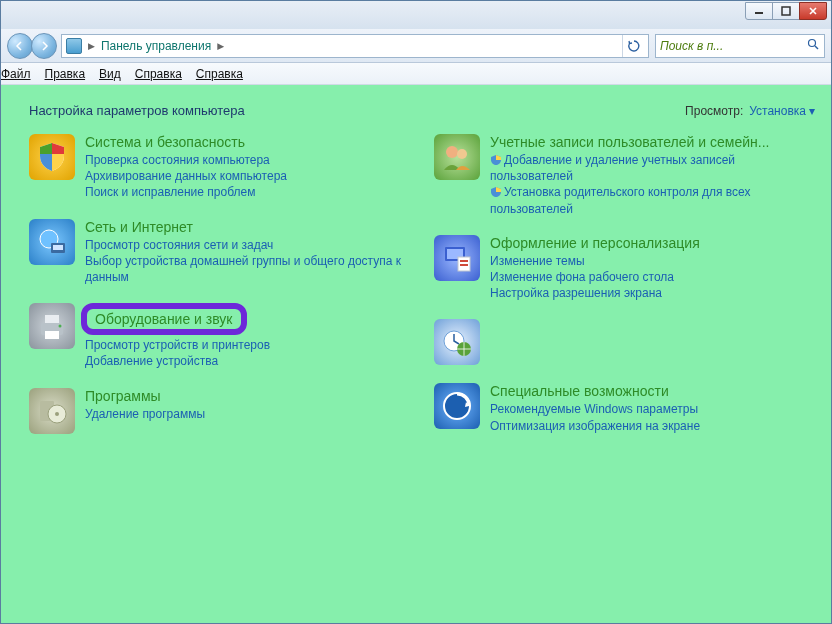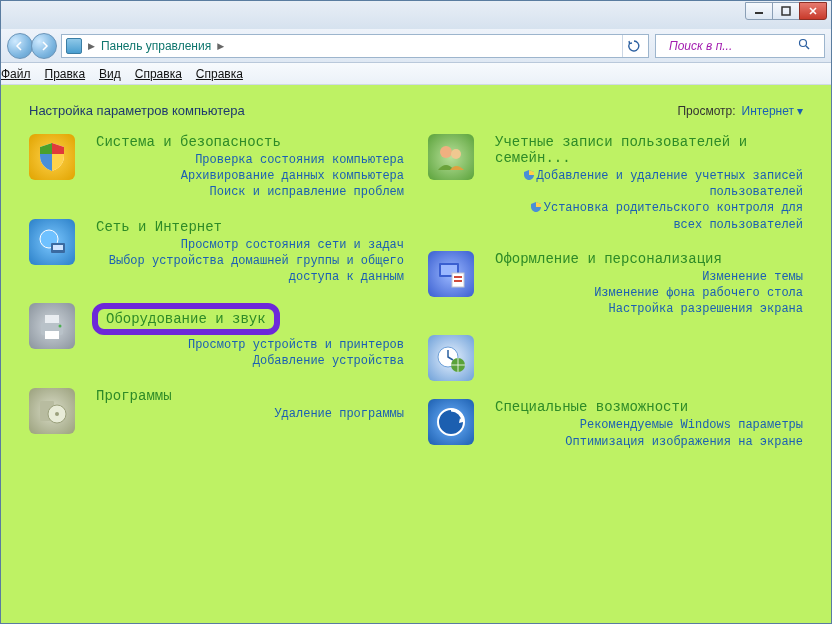--- a/index.html
+++ b/index.html
@@ -78,65 +78,64 @@
   .addr-text { color: #0f766e; }
   .addr-refresh {
     margin-left: auto; width: 22px; height: 22px;
     border-left: 1px solid #cbd7e5;
     display: flex; align-items: center; justify-content: center;
     color: #2b5fa0;
   }
   .search-bar {
     width: 170px; height: 24px;
     border: 1px solid #9db5cd; background: #fff;
-    display: flex; align-items: center; padding: 0 13px;
-    color: #a21caf; font-style: italic;
+    display: flex; align-items: center; padding: 0 4px;
+    color: #4d7c0f; font-style: italic;
   }
   .search-bar .mag { margin-left: auto; color: #2b5fa0; font-style: normal; }
   .menubar {
     height: 22px;
     background: linear-gradient(#f7fafd, #ebf1f8);
     border-bottom: 1px solid #d0dae6;
     display: flex; align-items: center;
     padding: 0 0; gap: 14px;
   }
   .menu-item { color: #111; }
   .menu-item u { text-decoration: underline; }
   .content {
     flex: 1;
-    padding: 18px 28px 10px 28px;
+    padding: 18px 16px 10px 28px;
     overflow: auto;
-    background: #bef264;
+    background: #86efac;
   }
   .heading-row { display: flex; align-items: center; margin-bottom: 16px; }
   .page-title { color: #1f3a6e; font-size: 13px; }
   .view-by { margin-left: auto; display: flex; align-items: center; gap: 6px; color: #333; }
   .view-dd { color: #1b5fb3; display: flex; align-items: center; gap: 3px; }
   .columns { display: flex; gap: 24px; }
   .col { flex: 1; display: flex; flex-direction: column; gap: 18px; }
-  .cat { display: flex; gap: 21px; font-family: Liberation Mono, monospace; }
+  .cat { display: flex; gap: 10px; }
   .cat-icon {
     width: 46px; height: 46px; flex: 0 0 46px;
     border-radius: 6px;
     display: flex; align-items: center; justify-content: center;
     font-size: 26px; color: #fff;
   }
   .cat-body { flex: 1; }
   .cat-title {
     color: #2e8b27; font-size: 14px;
     margin-bottom: 2px; display: inline-block;
   }
   .cat-title.highlighted {
     border: 6px solid #6d28d9; border-radius: 12px;
     padding: 2px 8px; margin-left: -4px;
   }
   .cat-link {
     color: #1b5fb3; font-size: 12px; line-height: 1.35;
     display: block;
-    text-align: right;
   }
   .cat-link .shield {
     display: inline-block; width: 12px; height: 12px;
     vertical-align: -2px; margin-right: 2px;
   }
   
   .ico-sec { background: radial-gradient(circle, #ffd24a, #e0a300); }
   .ico-net { background: radial-gradient(circle, #7cc8ff, #2a7fc7); }
   .ico-hw  { background: radial-gradient(circle, #cfd6dc, #8a939c); }
   .ico-prog{ background: radial-gradient(circle, #d9dcc7, #9aa07c); }
@@ -213,21 +212,21 @@
     <span class="menu-item"><u>Справка</u></span>
     <span class="menu-item"><u>Справка</u></span>
   </div>
 
   <div class="content">
     <div class="heading-row">
       <div class="page-title">Настройка параметров компьютера</div>
       <div class="view-by">
         <span>Просмотр:</span>
         <span class="view-dd">
-          <span>Интернет</span>
+          <span>Установка</span>
           <span>▾</span>
         </span>
       </div>
     </div>
 
     <div class="columns">
 
       <div class="col">
 
         <div class="cat">

